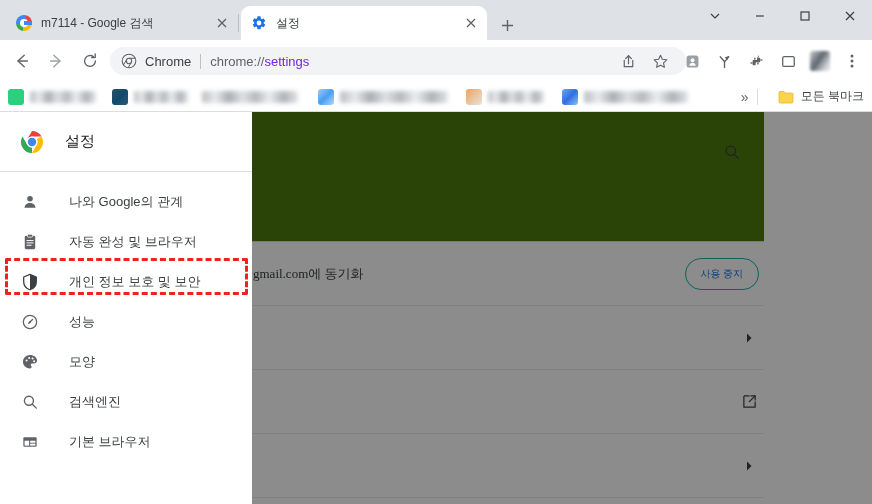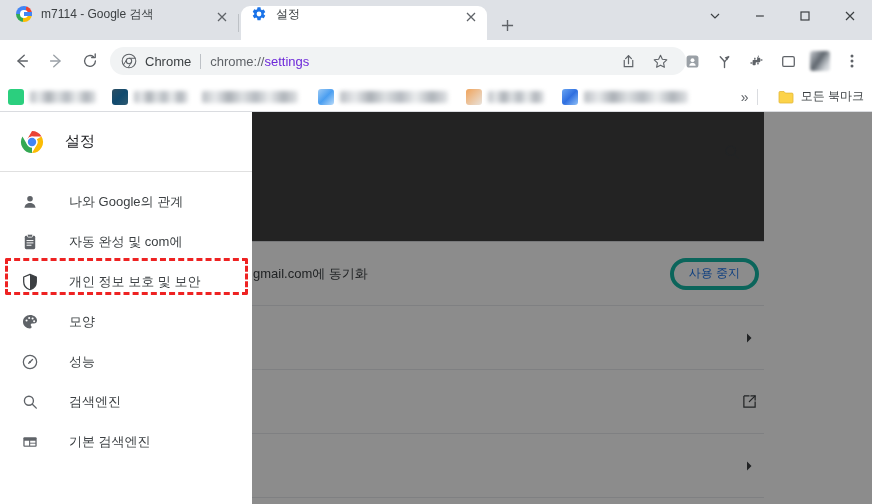--- a/index.html
+++ b/index.html
@@ -12,21 +12,21 @@
   #app { position: relative; width: 872px; height: 504px; }
 
   
   .tabstrip {
     position: absolute; top: 0; left: 0;
     width: 872px; height: 40px;
     background: #dee1e6;
   }
   .tab {
     position: absolute; top: 6px; height: 34px;
-    display: flex; 
+    display: flex; align-items: center;
     border-radius: 9px 9px 0 0;
   }
   .tab.inactive { left: 6px; width: 232px; }
   .tab.active {
     left: 241px; width: 246px;
     background: #ffffff;
   }
   .tab .fav {
     width: 16px; height: 16px; margin-left: 10px;
     flex: 0 0 16px; position: relative;
@@ -207,22 +207,23 @@
     border: 3px dashed #ee2222;
     border-radius: 2px;
     z-index: 40;
     pointer-events: none;
   }
 
   
   .content {
     position: absolute; left: 252px; top: 0;
     width: 512px; height: 392px;
-    background: #404040;
+    background: #4d7c0f;
     overflow: hidden;
+    font-family: Liberation Serif, serif;
   }
   .content-search {
     position: absolute; right: 20px; top: 28px;
     width: 24px; height: 24px;
     display: flex; align-items: center; justify-content: center;
   }
   .card {
     position: absolute; left: -20px; top: 129px;
     width: 548px;
     background: #ffffff;
@@ -237,23 +238,23 @@
     position: relative;
   }
   .row:last-child { border-bottom: none; }
   .row .rtext {
     font-size: 13px; color: #3c4043;
     white-space: nowrap; overflow: hidden;
   }
   .row .spacer { flex: 1 1 auto; }
   .btn-outline {
     height: 32px; padding: 0 15px;
-    border: 4px solid #14b8a6; border-radius: 16px;
-    display: flex; align-items: center; justify-content: center;
-    font-size: 12px; color: #1a73e8; background: transparent;
+    border: 1px solid #14b8a6; border-radius: 16px;
+    display: flex; align-items: center; justify-content: center;
+    font-size: 10px; color: #1a73e8; background: transparent;
     white-space: nowrap;
   }
   .chev { width: 20px; height: 20px; display:flex; align-items:center; justify-content:center; }
   .extlink { width: 20px; height: 20px; display:flex; align-items:center; justify-content:center; }
 
   
   .scrim {
     position: absolute; left: 252px; top: 0;
     width: 620px; height: 392px;
     background: rgba(0,0,0,0.45);
@@ -533,78 +534,78 @@
         </div>
 
         <div class="navitem">
           <div class="nicon">
             <svg width="18" height="18" viewBox="0 0 20 20">
               <rect x="4.2" y="3" width="11.6" height="15" rx="1.6" fill="#5f6368"></rect>
               <rect x="7.2" y="1.4" width="5.6" height="3.2" rx="1" fill="#5f6368" stroke="#ffffff" stroke-width="0.9"></rect>
               <path d="M6.6 8.4 H13.4 M6.6 11 H13.4 M6.6 13.6 H11.2" stroke="#ffffff" stroke-width="1.1" stroke-linecap="round"></path>
             </svg>
           </div>
-          <div class="nlabel">자동 완성 및 com에</div>
+          <div class="nlabel">자동 완성 및 브라우저</div>
         </div>
 
         <div class="navitem">
           <div class="nicon">
             <svg width="18" height="18" viewBox="0 0 20 20">
               <path d="M10 1.6 L17 4.4 V9.6 C17 14 14 17.3 10 18.6 C6 17.3 3 14 3 9.6 V4.4 Z" fill="#3c4043"></path>
               <path d="M10 1.6 L3 4.4 V9.6 C3 14 6 17.3 10 18.6 Z" fill="#ffffff"></path>
               <path d="M10 1.6 L17 4.4 V9.6 C17 14 14 17.3 10 18.6 C6 17.3 3 14 3 9.6 V4.4 Z" fill="none" stroke="#3c4043" stroke-width="1.4" stroke-linejoin="round"></path>
             </svg>
           </div>
           <div class="nlabel">개인 정보 보호 및 보안</div>
+        </div>
+
+        <div class="navitem">
+          <div class="nicon">
+            <svg width="18" height="18" viewBox="0 0 20 20">
+              <circle cx="10" cy="10" r="7.4" stroke="#5f6368" stroke-width="1.4" fill="none"></circle>
+              <path d="M12.8 7.2 L8.6 11.4" stroke="#5f6368" stroke-width="1.5" stroke-linecap="round"></path>
+              <circle cx="10" cy="10" r="1.1" fill="#5f6368"></circle>
+            </svg>
+          </div>
+          <div class="nlabel">성능</div>
         </div>
 
         <div class="navitem">
           <div class="nicon">
             <svg width="18" height="18" viewBox="0 0 20 20">
               <path d="M10 2.2 C5.7 2.2 2.2 5.5 2.2 9.7 C2.2 13.9 5.7 17.2 10 17.2 C11.1 17.2 11.8 16.5 11.8 15.6 C11.8 15.1 11.6 14.8 11.3 14.4 C11 14.1 10.8 13.7 10.8 13.3 C10.8 12.4 11.6 11.7 12.5 11.7 H14.3 C16.3 11.7 17.8 10.2 17.8 8.3 C17.8 4.9 14.3 2.2 10 2.2 Z" fill="#5f6368"></path>
               <circle cx="6.2" cy="8.4" r="1.15" fill="#ffffff"></circle>
               <circle cx="9.1" cy="5.6" r="1.15" fill="#ffffff"></circle>
               <circle cx="12.9" cy="6.1" r="1.15" fill="#ffffff"></circle>
               <circle cx="14.6" cy="9.1" r="1.15" fill="#ffffff"></circle>
             </svg>
           </div>
           <div class="nlabel">모양</div>
         </div>
 
         <div class="navitem">
           <div class="nicon">
             <svg width="18" height="18" viewBox="0 0 20 20">
-              <circle cx="10" cy="10" r="7.4" stroke="#5f6368" stroke-width="1.4" fill="none"></circle>
-              <path d="M12.8 7.2 L8.6 11.4" stroke="#5f6368" stroke-width="1.5" stroke-linecap="round"></path>
-              <circle cx="10" cy="10" r="1.1" fill="#5f6368"></circle>
-            </svg>
-          </div>
-          <div class="nlabel">성능</div>
-        </div>
-
-        <div class="navitem">
-          <div class="nicon">
-            <svg width="18" height="18" viewBox="0 0 20 20">
               <circle cx="8.8" cy="8.6" r="5" stroke="#5f6368" stroke-width="1.5" fill="none"></circle>
               <path d="M12.6 12.4 L17 16.8" stroke="#5f6368" stroke-width="1.5" stroke-linecap="round"></path>
             </svg>
           </div>
           <div class="nlabel">검색엔진</div>
         </div>
 
         <div class="navitem">
           <div class="nicon">
             <svg width="18" height="18" viewBox="0 0 20 20">
               <rect x="2.6" y="4.6" width="14.8" height="10.8" rx="1.2" fill="#5f6368"></rect>
               <rect x="4" y="8.6" width="5" height="5.4" fill="#ffffff"></rect>
               <rect x="10.2" y="8.6" width="5.8" height="2.2" fill="#ffffff"></rect>
               <rect x="10.2" y="11.8" width="5.8" height="2.2" fill="#ffffff"></rect>
             </svg>
           </div>
-          <div class="nlabel">기본 검색엔진</div>
+          <div class="nlabel">기본 브라우저</div>
         </div>
 
       </div>
     </div>
 
     <div class="annot"></div>
   </div>
 
 </div>
 

